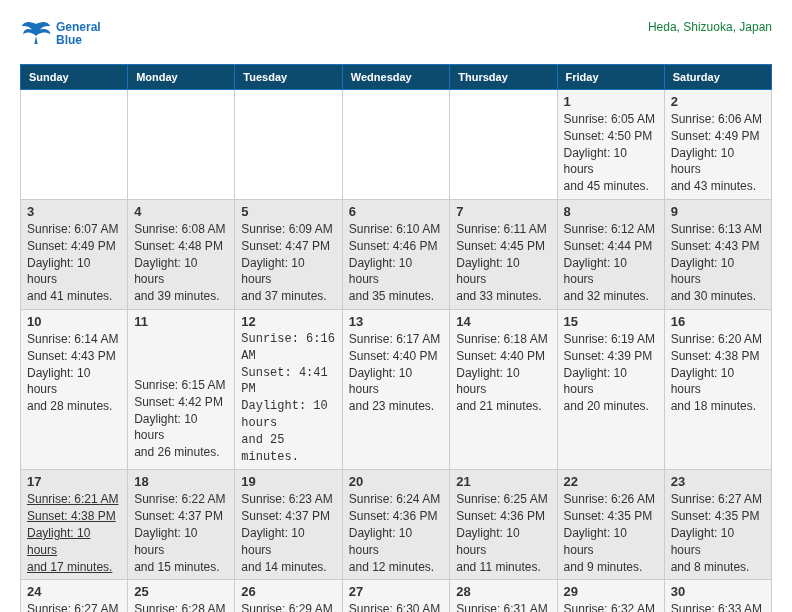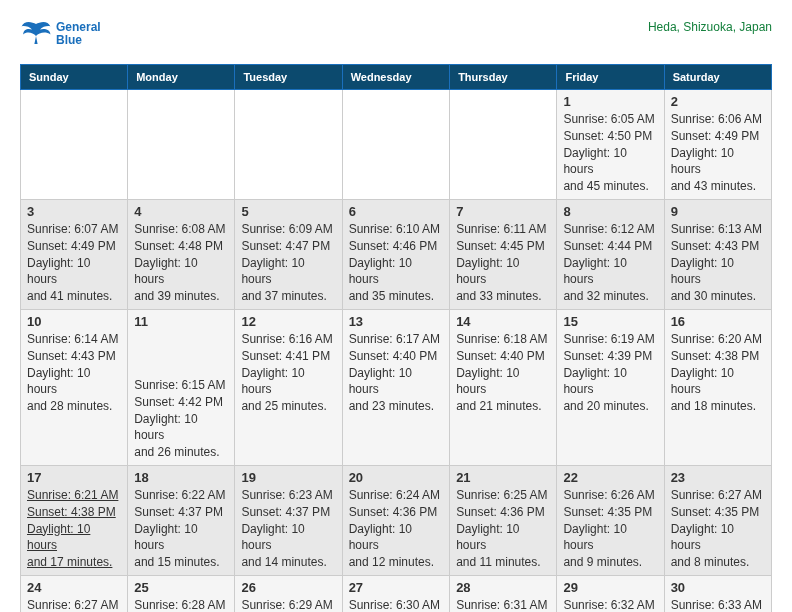--- a/index.html
+++ b/index.html
@@ -205,21 +205,21 @@
         </td>
         <td>
           <span class="day-number">11</span>
           <div class="day-info" style="white-space: pre-line; margin-top: 48px;">Sunrise: 6:15 AM
 Sunset: 4:42 PM
 Daylight: 10 hours
 and 26 minutes.</div>
         </td>
         <td>
           <span class="day-number">12</span>
-          <div class="day-info" style="white-space: pre-line;">Sunrise: 6:16 AM
+          <div class="day-info" style="white-space: pre-line; font-family: Liberation Mono, monospace;">Sunrise: 6:16 AM
 Sunset: 4:41 PM
 Daylight: 10 hours
 and 25 minutes.</div>
         </td>
         <td>
           <span class="day-number">13</span>
           <div class="day-info" style="white-space: pre-line;">Sunrise: 6:17 AM
 Sunset: 4:40 PM
 Daylight: 10 hours
 and 23 minutes.</div>

